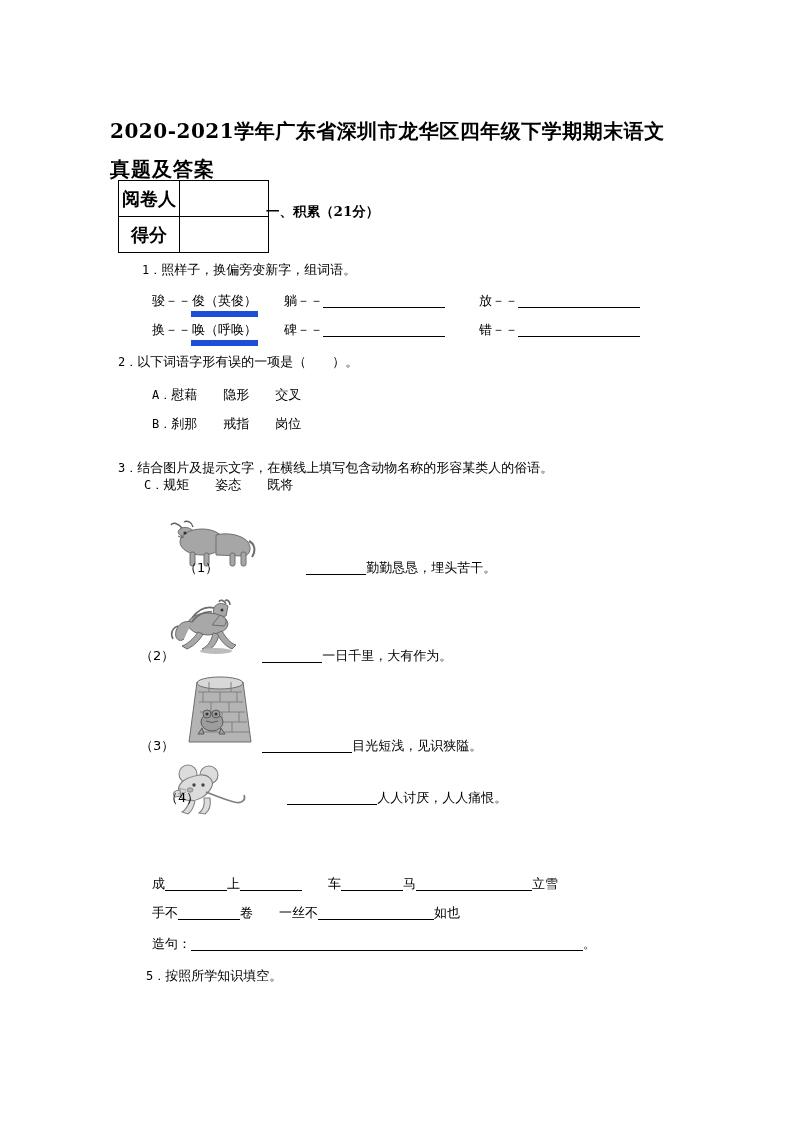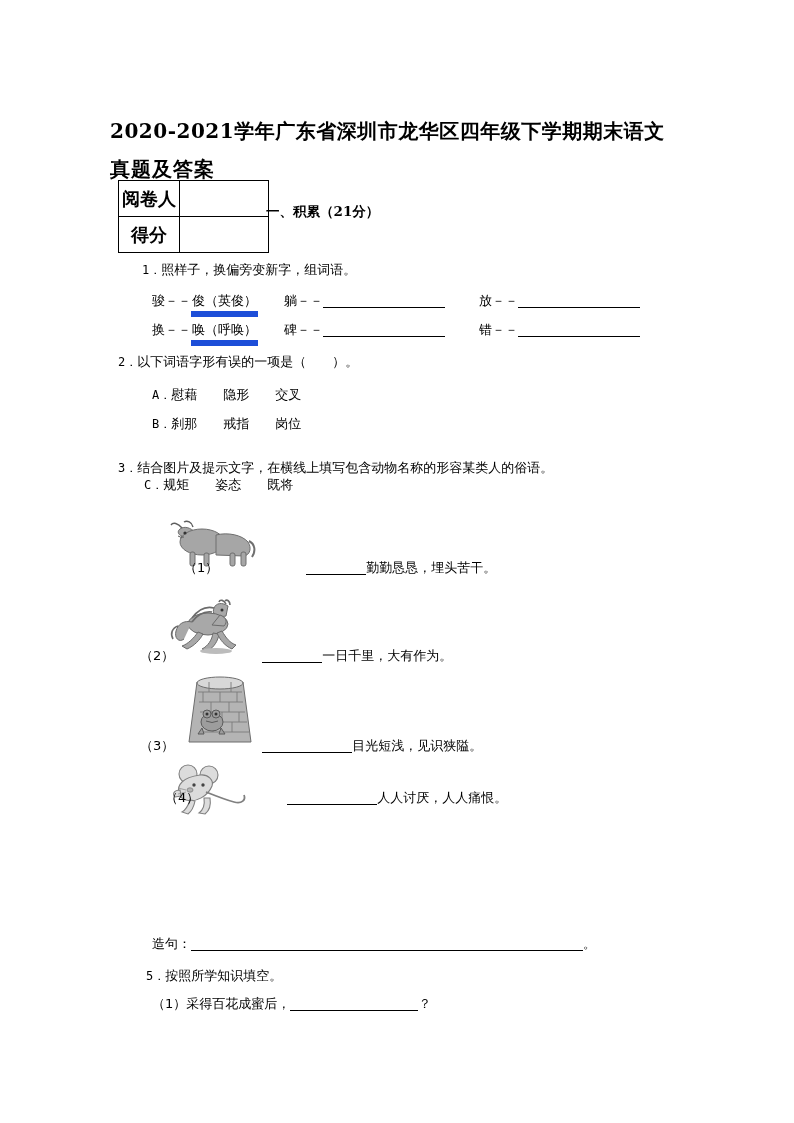--- a/index.html
+++ b/index.html
@@ -285,27 +285,30 @@
         <path d="M14 28 L6 26"></path>
           <path d="M14 30 L6 32"></path>
       </g>
     </svg>
   </div>
   <div class="sub" style="left:140px; top:788px;margin-left:25px;">
     <span>（4）</span><span class="gap-44"></span><span class="gap-44"></span><span class="ul" style="width:90px"></span><span>人人讨厌，人人痛恨。</span>
   </div>
 
 
-
+  <div class="sub" style="left:152px; top:874px;">
+    <span>成</span><span class="ul" style="width:62px"></span><span>上</span><span class="ul" style="width:62px"></span><span class="gap-26"></span><span>车</span><span class="ul" style="width:62px"></span><span>马</span><span class="ul" style="width:116px"></span><span>立雪</span>
+  </div>
+
+  <div class="sub" style="left:152px; top:903px;">
+    <span>手不</span><span class="ul" style="width:62px"></span><span>卷</span><span class="gap-26"></span><span>一丝不</span><span class="ul" style="width:116px"></span><span>如也</span>
+  </div>
 
   <div class="sub" style="left:152px; top:934px;">
     <span>造句：</span><span class="ul" style="width:392px"></span><span>。</span>
   </div>
 
   <div class="q" style="left:118px; top:966px;margin-left:28px;">
     <span class="q-num">5．</span><span>按照所学知识填空。</span>
   </div>
 
-  <div class="q5sub" style="left:152px; top:995px;">
-    <span>（1）</span><span>采得百花成蜜后，</span><span class="ul" style="width:128px"></span><span>？</span>
-  </div>
 
 </div>
 
 </body></html>

